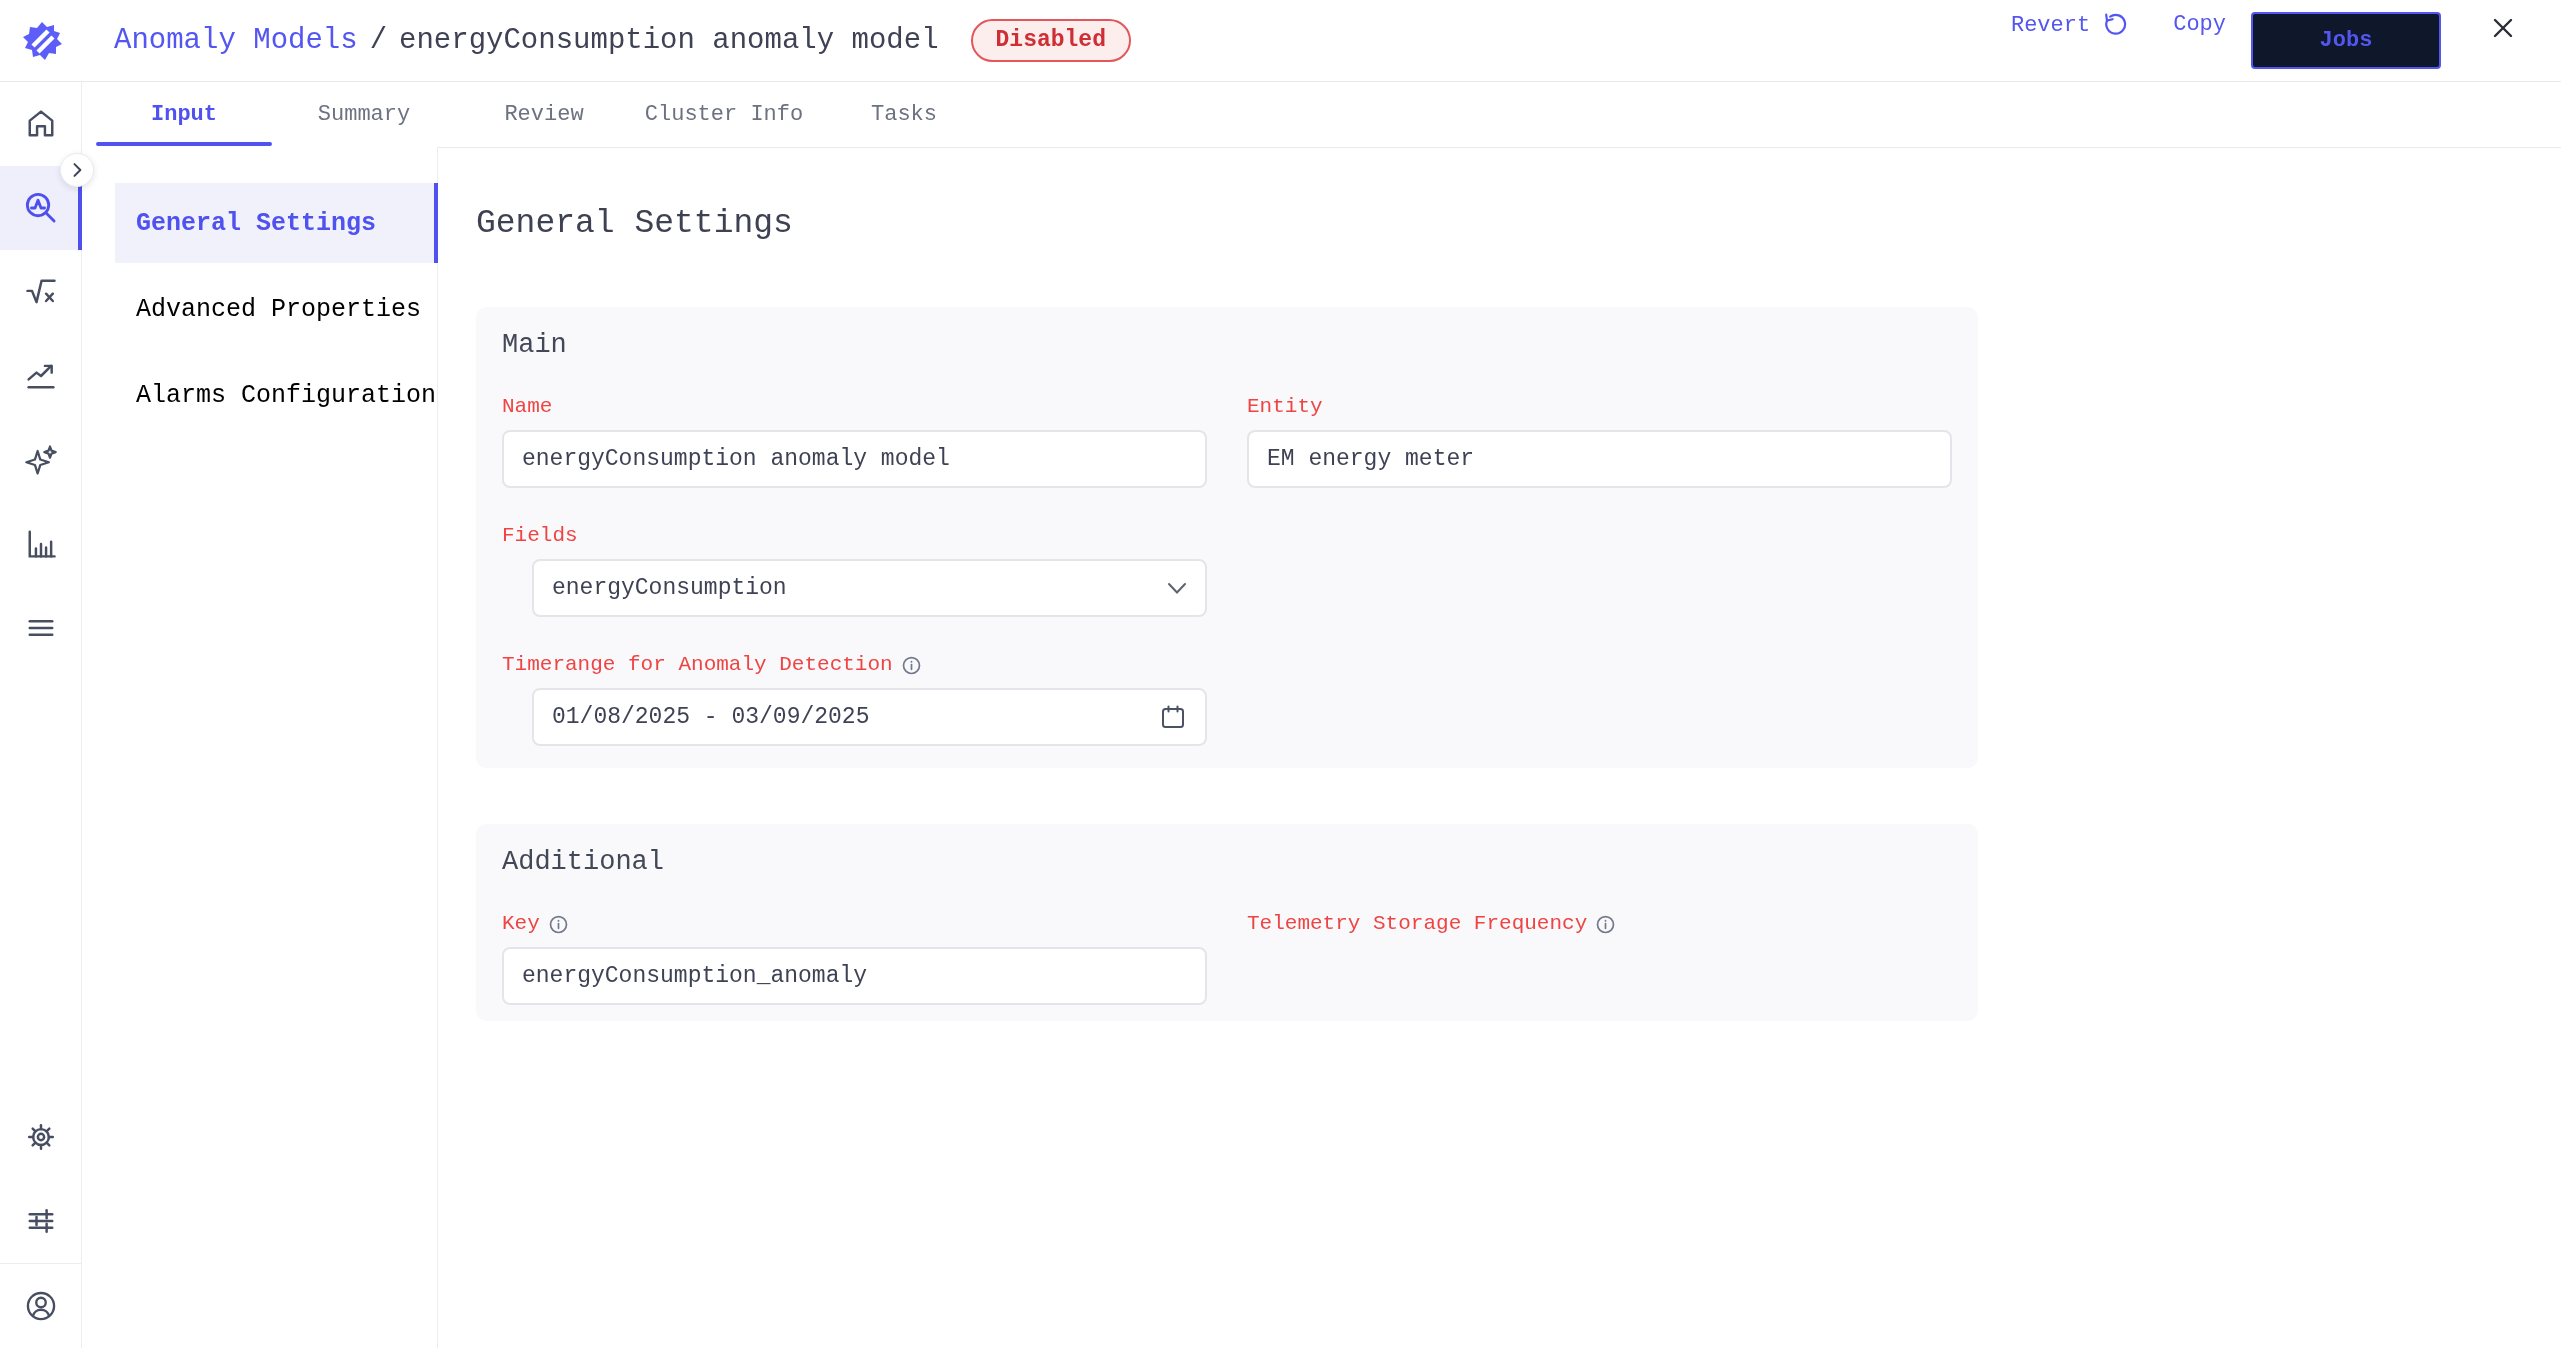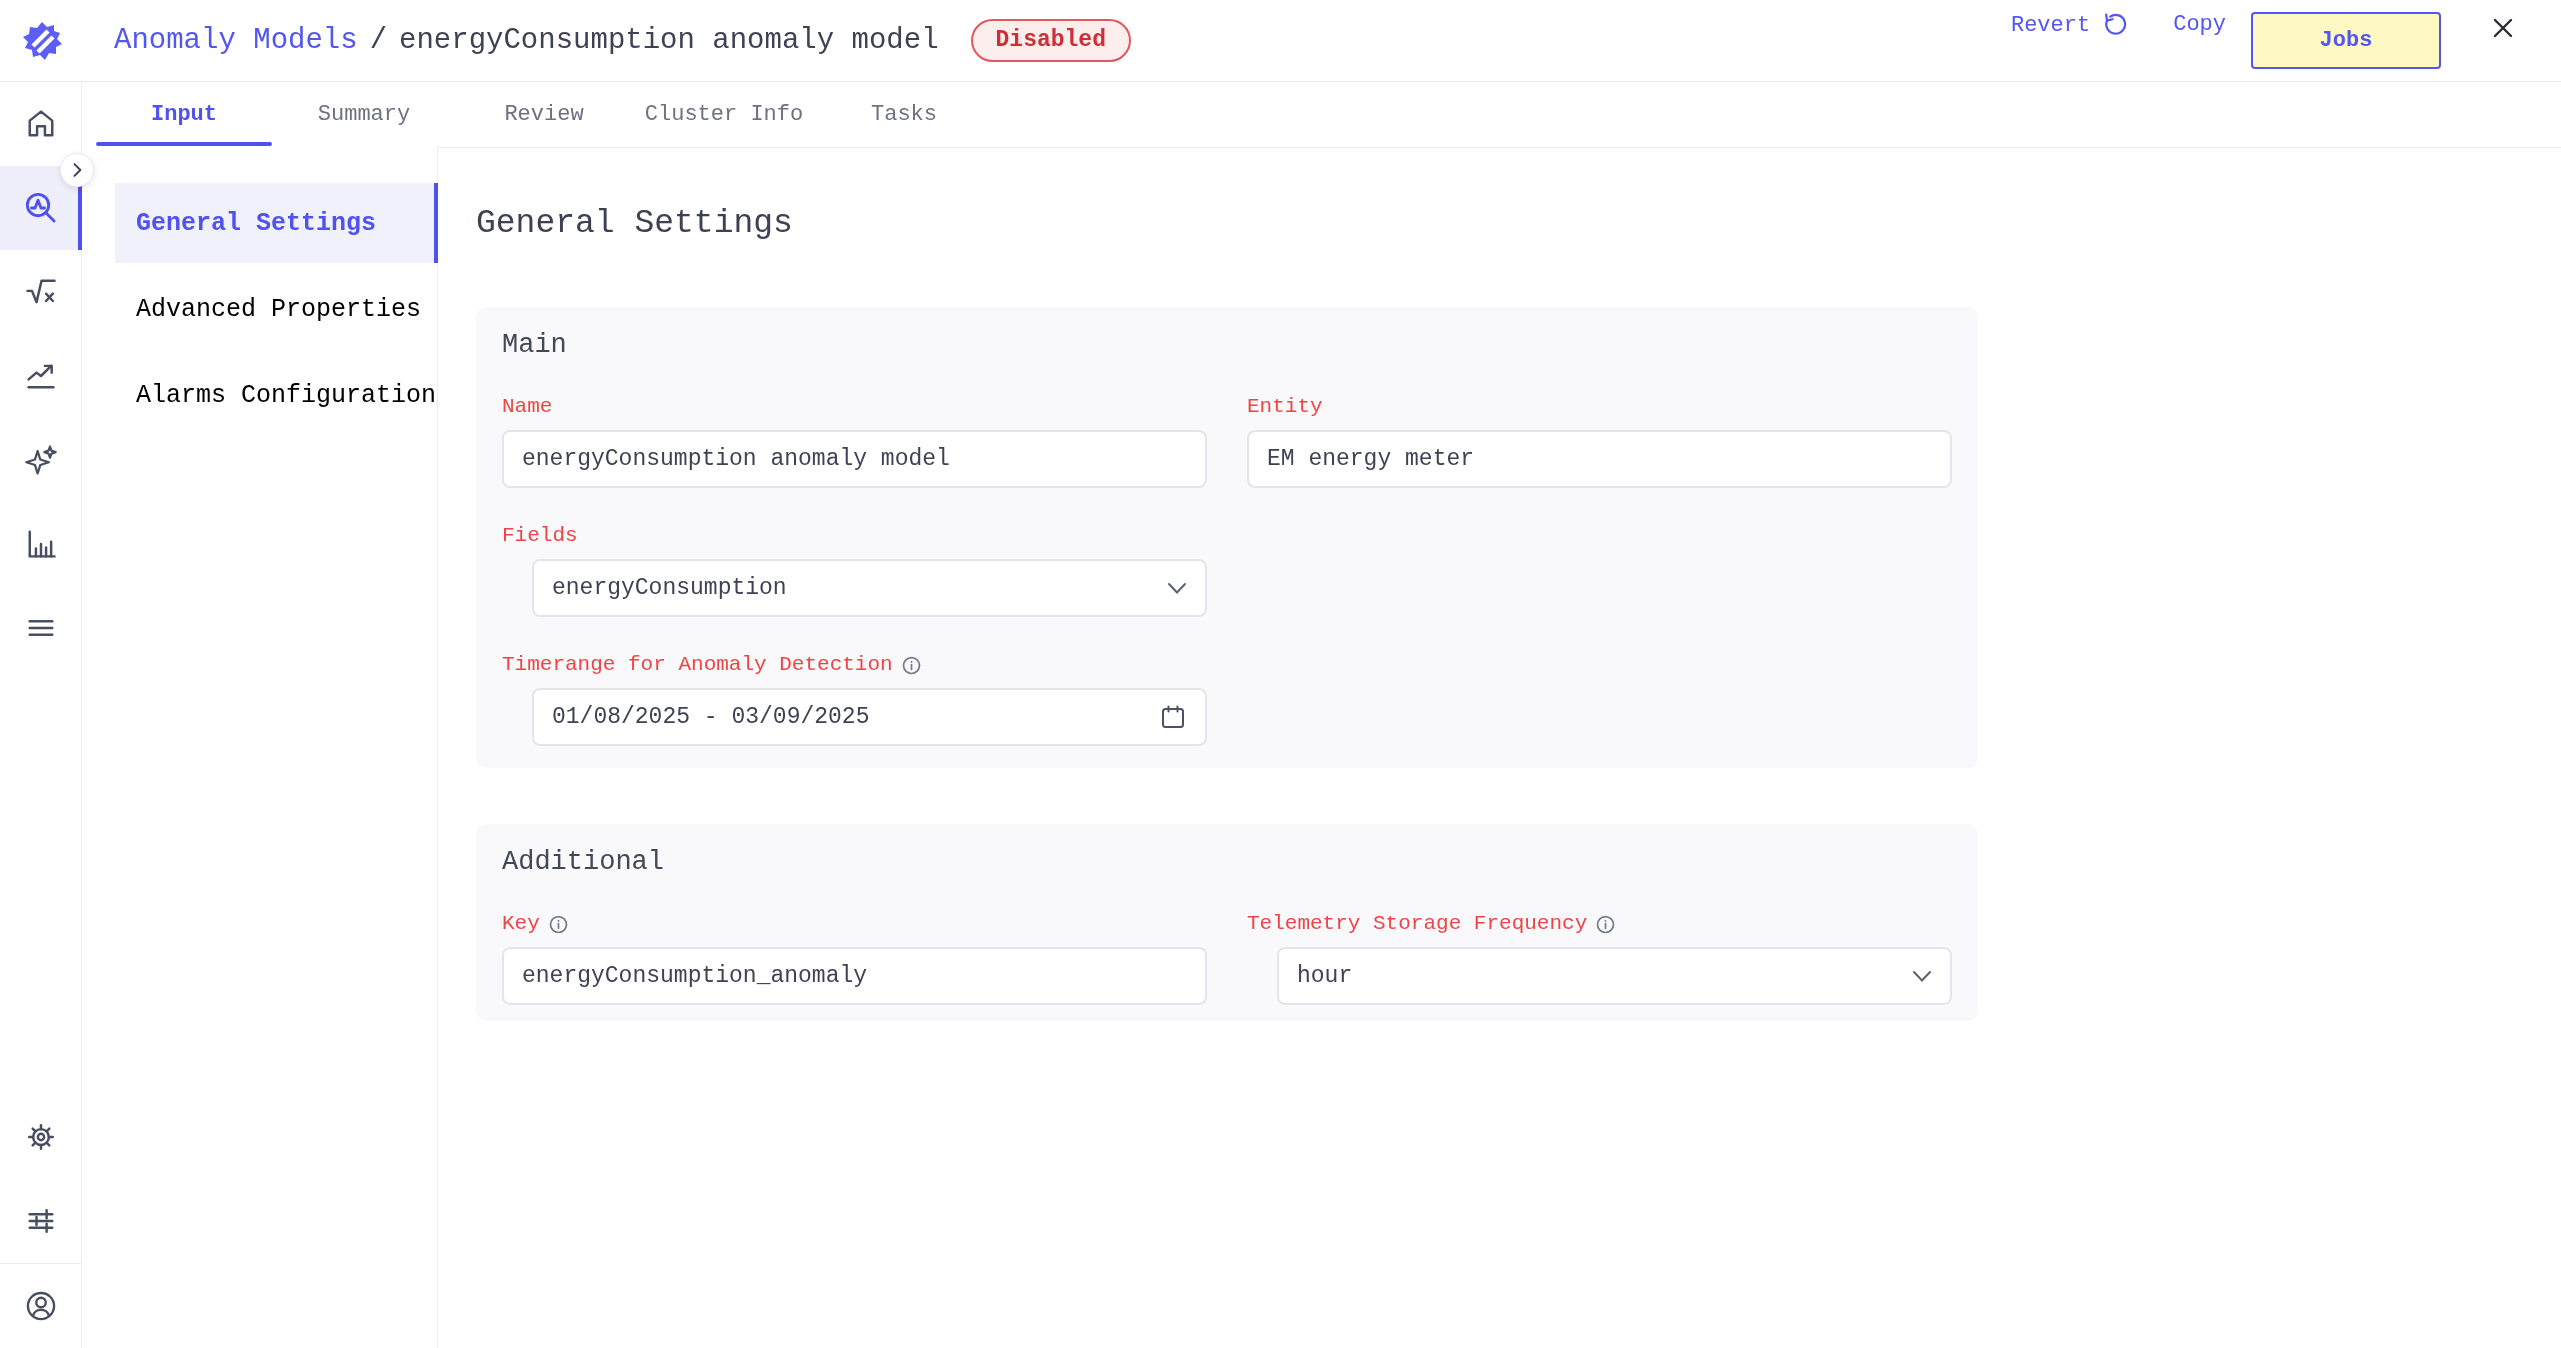--- a/index.html
+++ b/index.html
@@ -15,21 +15,21 @@
   .breadcrumb .bc-sep{color:#3f4254;}
   .breadcrumb .bc-current{color:#3f4254;}
   .status-badge{margin-left:32px;font-size:23px;font-weight:700;color:#cf2e34;background:#fdeeee;
           border:2px solid #e2575c;border-radius:999px;padding:5px 23px;line-height:1.3;}
   .header-actions{margin-left:auto;display:flex;align-items:flex-start;margin-right:42px;}
   .link-btn{display:flex;align-items:center;gap:11px;color:#5356f0;font-size:22px;background:none;border:none;
           cursor:pointer;font-family:inherit;padding:0;}
   .link-btn.copy{margin-left:46px;}
   .btn{font-family:inherit;cursor:pointer;border-radius:4px;font-size:22px;height:57px;box-sizing:border-box;}
   .btn-save{margin-left:46px;width:260px;background:#ededf0;border:1px solid #dddee3;color:#989cab;font-weight:700;}
-  .btn-jobs{margin-left:25px;width:190px;background:#fef9c3;border:2px solid #5356f0;color:#5356f0;font-weight:700;}
+  .btn-jobs{margin-left:25px;width:190px;background:#0f172a;border:2px solid #5356f0;color:#5356f0;font-weight:700;}
   .close-btn{margin-left:46px;background:none;border:none;cursor:pointer;padding:0;width:32px;height:32px;
           display:flex;align-items:center;justify-content:center;color:#2b2c34;}
 
   
   .tabbar{position:absolute;top:82px;left:82px;right:0;height:65px;border-bottom:1px solid #e9eaee;
           display:flex;padding-left:12px;box-sizing:content-box;}
   .tab{width:180px;display:flex;align-items:center;justify-content:center;font-size:22px;color:#6c7280;
           position:relative;cursor:pointer;}
   .tab.active{color:#4f52ee;font-weight:700;}
   .tab.active::after{content:"";position:absolute;left:2px;right:2px;bottom:1px;height:4px;background:#4f52ee;border-radius:2px;}
@@ -296,26 +296,18 @@
           <div class="field-label">
             <span>Telemetry Storage Frequency</span>
             <span class="info-icon">
               <svg width="19" height="19" viewBox="0 0 20 20" fill="none" stroke="currentColor" stroke-width="1.8" stroke-linecap="round">
                 <circle cx="10" cy="10" r="8.4"></circle>
                   <line x1="10" y1="9" x2="10" y2="14"></line>
                   <line x1="10" y1="5.8" x2="10" y2="6.2"></line>
               </svg>
             </span>
           </div>
-          <div class="control select-control">
-            <span>hour</span>
-            <span class="chev">
-              <svg width="20" height="13" viewBox="0 0 20 13" fill="none" stroke="currentColor" stroke-width="2" stroke-linecap="round">
-                  <polyline points="2,2 10,10.5 18,2"></polyline>
-                </svg>
-            </span>
-          </div>
         </div>
       </div>
     </section>
   </main>
 
 </div>
 
 </body></html>

